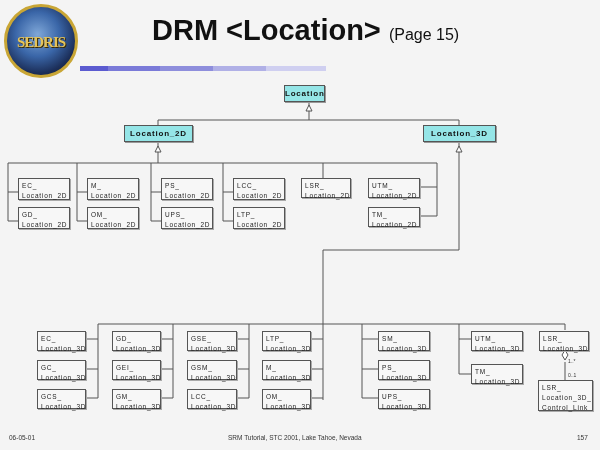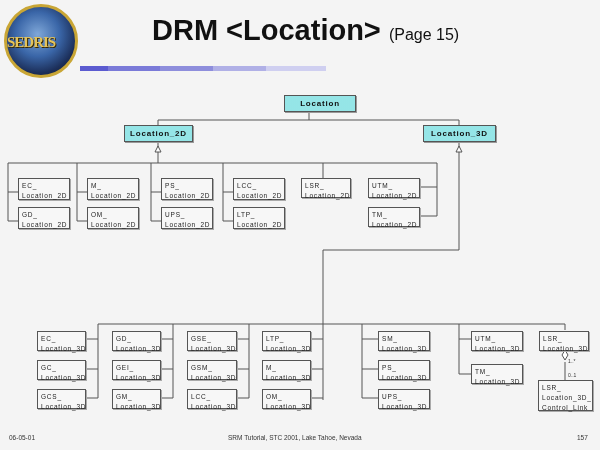--- a/index.html
+++ b/index.html
@@ -1,21 +1,21 @@
 <!DOCTYPE html>
 <html><head>
 <meta charset="utf-8">
 <style>
   html, body { margin:0; padding:0; }
   body { width:600px; height:450px; background:#f4f4f4; position:relative; overflow:hidden;
          font-family:"Liberation Sans", sans-serif; }
   .logo { position:absolute; left:4px; top:4px; width:74px; height:74px; border-radius:50%;
           background:radial-gradient(circle at 45% 40%, #7fa7d8 0%, #3a66a8 40%, #1c2f5a 70%, #0b1020 100%);
           border:3px solid #c9a635; box-sizing:border-box; }
-  .logo-text { position:absolute; left:0; right:0; top:27px; font-family:"Liberation Serif", serif;
+  .logo-text { position:absolute; left:0; right:0; top:27px; text-align:center; font-family:"Liberation Serif", serif;
                font-weight:bold; font-size:15px; color:#e4c35a; letter-spacing:-1px; text-shadow:1px 1px 0 #3a2a00; }
   .title { position:absolute; left:152px; top:14px; font-size:29px; font-weight:bold; color:#111; white-space:nowrap; }
   .title small { font-size:16px; font-weight:normal; }
   .bar { position:absolute; top:66px; height:5px; }
   svg.lines { position:absolute; left:0; top:0; }
   .cls { position:absolute; border:1px solid #555; box-shadow:1px 1px 0 #aaa; background:#f7f7f7;
          font-size:6.5px; letter-spacing:0.8px; color:#222; padding:2px 3px; box-sizing:border-box; line-height:10px; }
   .cls-main { position:absolute; border:1px solid #555; box-shadow:1px 1px 0 #999;
               background-color:#a8f0f0;
               background-image:radial-gradient(#7fd8dc 0.6px, transparent 0.8px);
@@ -100,21 +100,21 @@
     <line x1="459" y1="324" x2="459" y2="374"></line>
     <line x1="459" y1="339" x2="472" y2="339"></line>
     <line x1="459" y1="374" x2="472" y2="374"></line>
     <line x1="565" y1="324" x2="565" y2="330"></line>
 
     <line x1="565" y1="362" x2="565" y2="380"></line>
     <polygon points="565,350 568,355 565,360 562,355" fill="#fff"></polygon>
   </g>
 </svg>
 
-<div class="cls-main" style="left:284px;top:95px;width:72px;height:17px;line-height:15px;">Location</div>
+<div class="cls-main" style="left:284px;top:85px;width:41px;height:17px;line-height:15px;">Location</div>
 <div class="cls-main" style="left:124px;top:125px;width:69px;height:17px;line-height:15px;">Location_2D</div>
 <div class="cls-main" style="left:423px;top:125px;width:73px;height:17px;line-height:15px;">Location_3D</div>
 
 <div class="cls" style="left:18px;top:178px;width:52px;height:22px;">
     <div>EC_</div>
     <div>Location_2D</div>
   </div>
 <div class="cls" style="left:18px;top:207px;width:52px;height:22px;">
     <div>GD_</div>
     <div>Location_2D</div>

